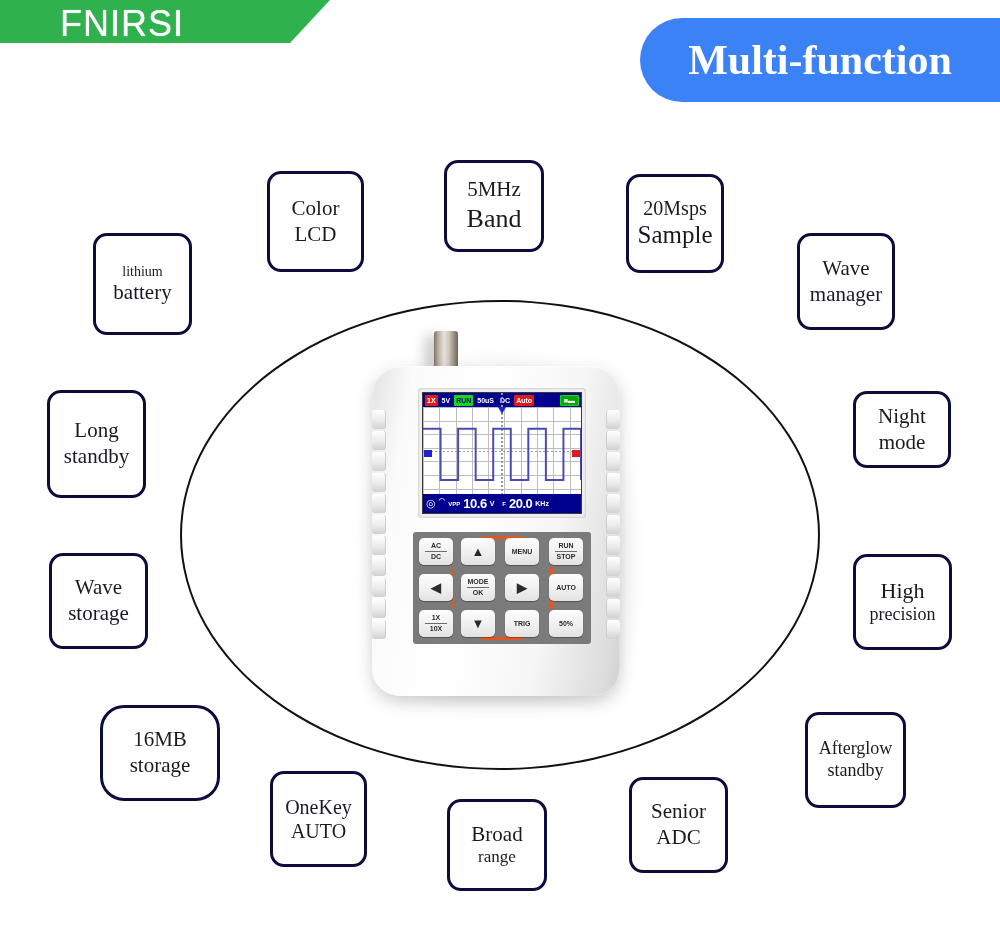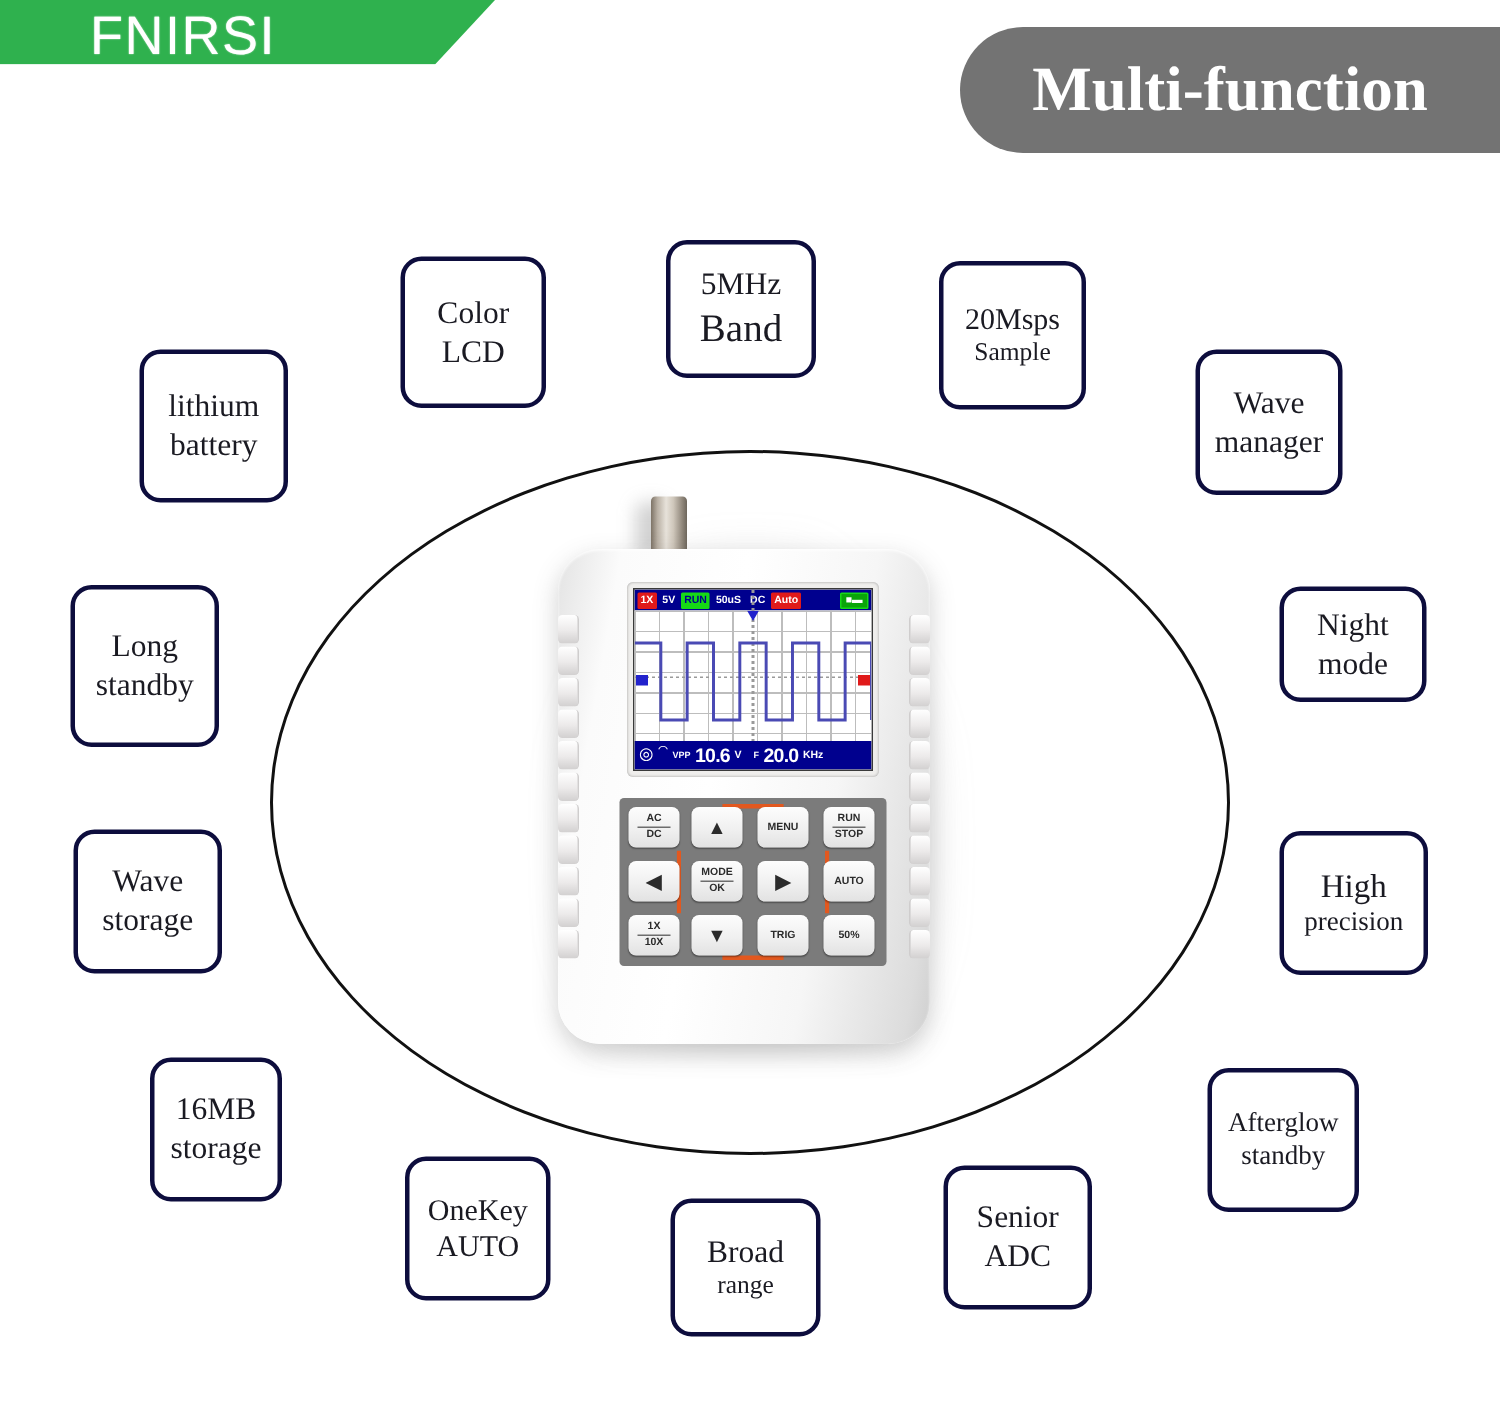--- a/index.html
+++ b/index.html
@@ -14,21 +14,21 @@
     clip-path:polygon(0 0, 330px 0, 290px 43px, 0 43px);
   }
   .logo-text{
     position:absolute;left:60px;top:3px;
     font-family:"Liberation Sans",sans-serif;
     font-size:36px;letter-spacing:1px;color:#ffffff;font-weight:400;
     text-shadow:0 0 1px rgba(255,255,255,.9);
   }
   .title-banner{
     position:absolute;left:640px;top:18px;width:360px;height:84px;
-    background:#737373;border-radius:42px 0 0 42px;
+    background:#3b82f6;border-radius:42px 0 0 42px;
     display:flex;align-items:center;justify-content:center;
   }
   .title-text{
     font-family:"Liberation Serif",serif;font-weight:bold;
     font-size:42px;color:#ffffff;letter-spacing:0px;
   }
   
   .ellipse{
     position:absolute;left:180px;top:300px;width:640px;height:470px;
     border:2px solid #111111;border-radius:50%;box-sizing:border-box;
@@ -161,34 +161,34 @@
 <div class="logo-text">FNIRSI</div>
 
 <div class="title-banner">
   <span class="title-text">Multi-function</span>
 </div>
 
 <div class="ellipse"></div>
 
 <div id="feature-layer">
     <div class="fbox" style="left: 93px; top: 233px; width: 99px; height: 102px;">
-      <span class="l1" style="font-size: 21px; text-align: right;">lithium</span>
+      <span class="l1" style="font-size: 14px; text-align: right;">lithium</span>
       <span class="l2" style="font-size: 21px;">battery</span>
     </div>
     <div class="fbox" style="left: 267px; top: 171px; width: 97px; height: 101px;">
       <span class="l1" style="font-size: 21px;">Color</span>
       <span class="l2" style="font-size: 21px;">LCD</span>
     </div>
     <div class="fbox" style="left: 444px; top: 160px; width: 100px; height: 92px;">
       <span class="l1" style="font-size: 21px;">5MHz</span>
       <span class="l2" style="font-size: 26px;">Band</span>
     </div>
     <div class="fbox" style="left: 626px; top: 174px; width: 98px; height: 99px;">
       <span class="l1" style="font-size: 20px;">20Msps</span>
-      <span class="l2" style="font-size: 17px;">Sample</span>
+      <span class="l2" style="font-size: 25px;">Sample</span>
     </div>
     <div class="fbox" style="left: 797px; top: 233px; width: 98px; height: 97px;">
       <span class="l1" style="font-size: 21px;">Wave</span>
       <span class="l2" style="font-size: 21px;">manager</span>
     </div>
     <div class="fbox" style="left: 47px; top: 390px; width: 99px; height: 108px;">
       <span class="l1" style="font-size: 21px;">Long</span>
       <span class="l2" style="font-size: 21px;">standby</span>
     </div>
     <div class="fbox" style="left: 853px; top: 391px; width: 98px; height: 77px;">
@@ -196,21 +196,21 @@
       <span class="l2" style="font-size: 21px;">mode</span>
     </div>
     <div class="fbox" style="left: 49px; top: 553px; width: 99px; height: 96px;">
       <span class="l1" style="font-size: 21px;">Wave</span>
       <span class="l2" style="font-size: 21px;">storage</span>
     </div>
     <div class="fbox" style="left: 853px; top: 554px; width: 99px; height: 96px;">
       <span class="l1" style="font-size: 22px;">High</span>
       <span class="l2" style="font-size: 18px;">precision</span>
     </div>
-    <div class="fbox" style="left: 100px; top: 705px; width: 88px; height: 96px;">
+    <div class="fbox" style="left: 100px; top: 705px; width: 120px; height: 96px; border-radius: 24px;">
       <span class="l1" style="font-size: 21px;">16MB</span>
       <span class="l2" style="font-size: 21px;">storage</span>
     </div>
     <div class="fbox" style="left: 805px; top: 712px; width: 101px; height: 96px;">
       <span class="l1" style="font-size: 18px;">Afterglow</span>
       <span class="l2" style="font-size: 18px;">standby</span>
     </div>
     <div class="fbox" style="left: 270px; top: 771px; width: 97px; height: 96px;">
       <span class="l1" style="font-size: 20px;">OneKey</span>
       <span class="l2" style="font-size: 20px;">AUTO</span>

